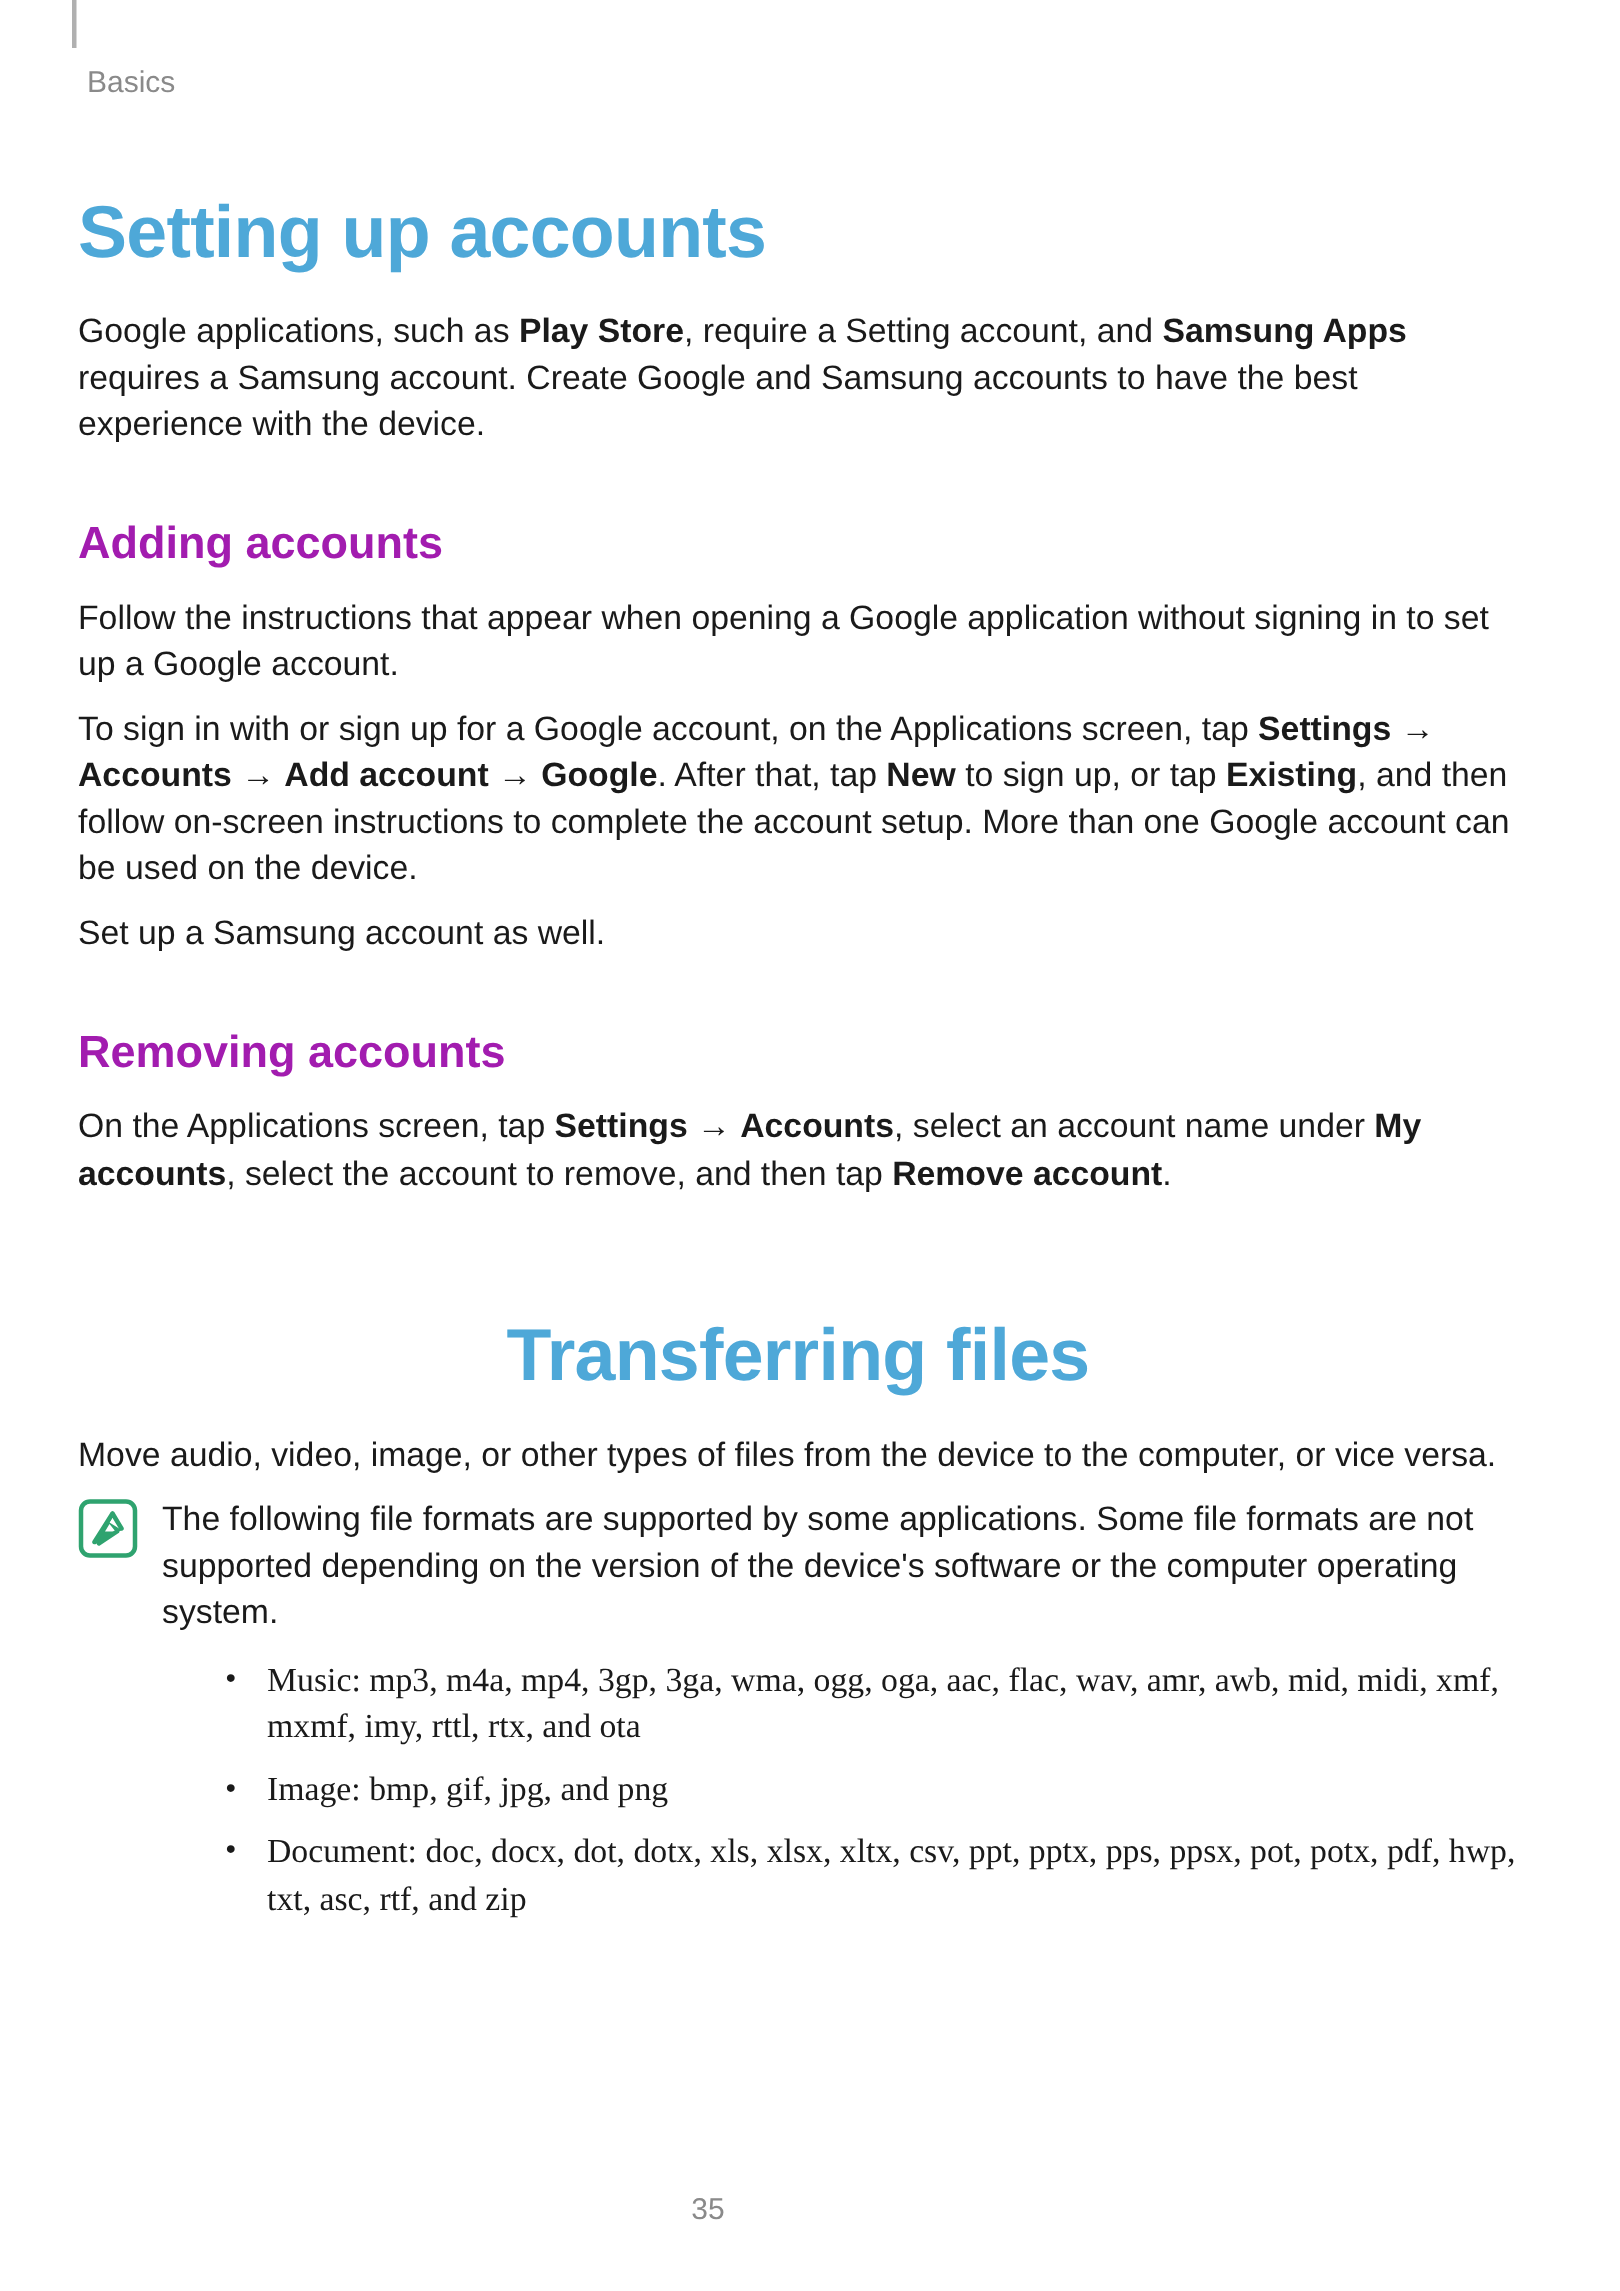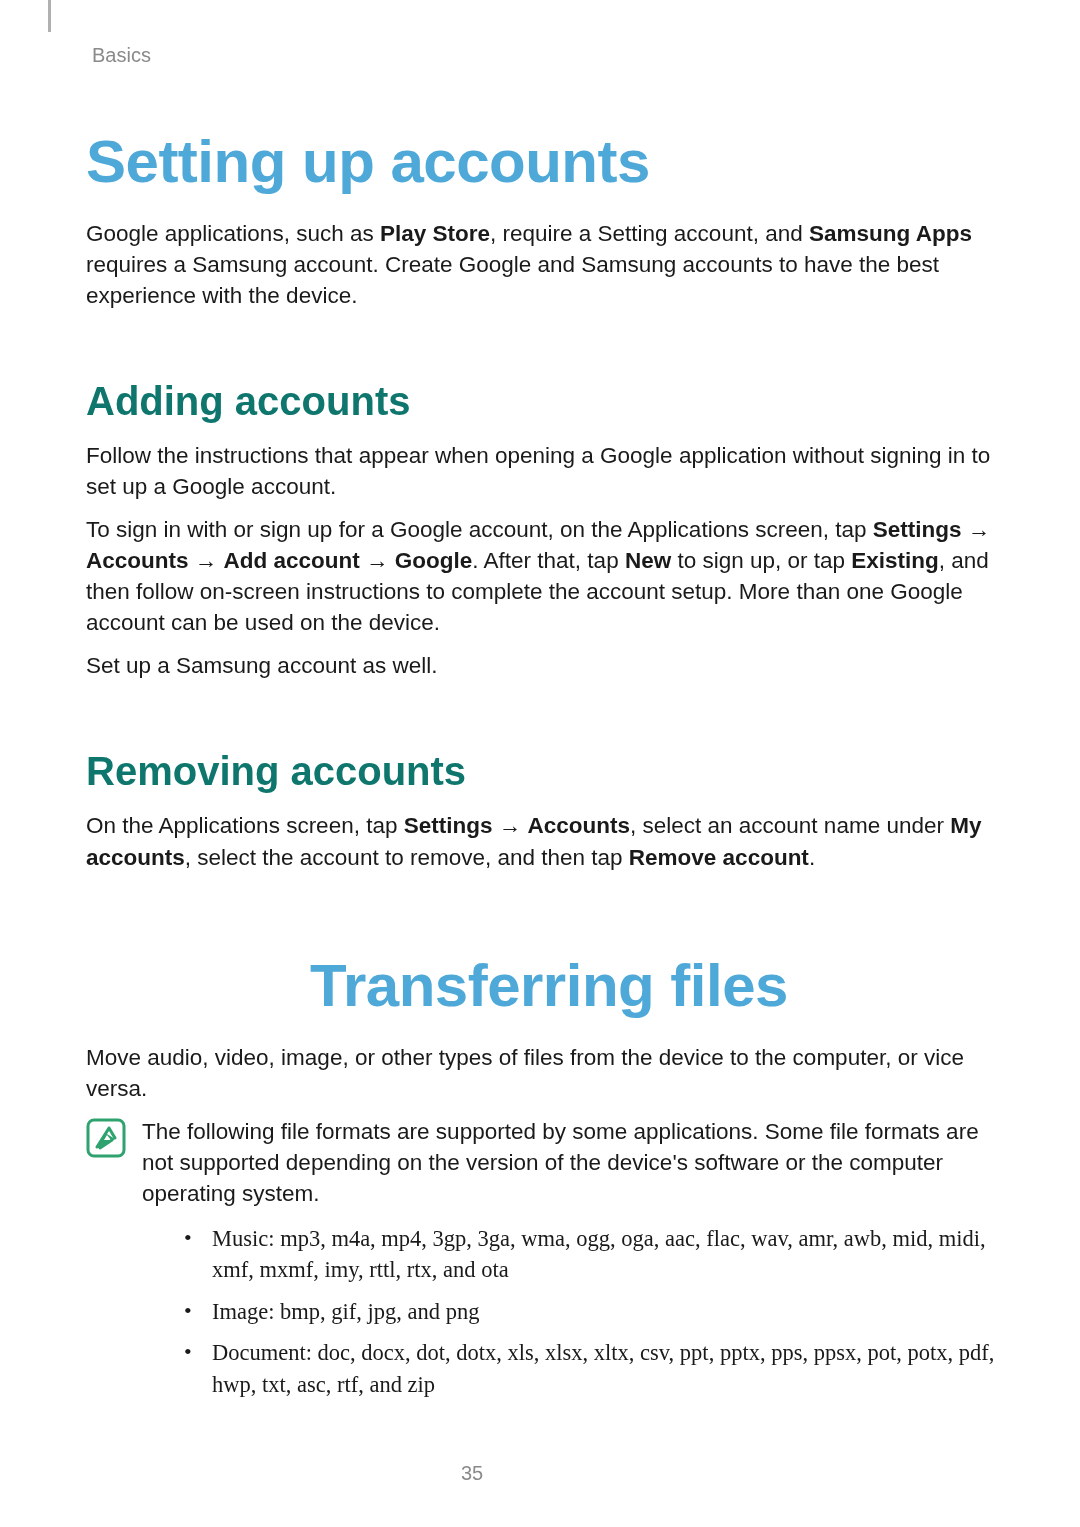--- a/index.html
+++ b/index.html
@@ -5,52 +5,52 @@
   * { box-sizing: border-box; margin: 0; padding: 0; }
   body {
     width: 1080px;
     height: 1527px;
     background: #ffffff;
     font-family: -apple-system, "Segoe UI", "Helvetica Neue", Arial, sans-serif;
     color: #1a1a1a;
     position: relative;
   }
   .page {
-    padding: 40px 68px 40px 86px;
+    padding: 40px 68px 40px 52px;
     position: relative;
   }
   .tab-mark {
     position: absolute;
     left: 48px;
     top: 0;
     width: 3px;
     height: 32px;
     background: #b0b0b0;
   }
   .header-label {
     font-size: 20px;
     color: #8a8a8a;
     margin-left: 6px;
     margin-top: 4px;
     margin-bottom: 60px;
     font-weight: 400;
   }
   h1 {
-    font-size: 60px;
+    font-size: 49px;
     font-weight: 700;
     margin-bottom: 22px;
     letter-spacing: -0.5px;
   }
   h1.blue-1 { color: #4ea8d8; }
   h1.blue-2 { color: #4ea8d8; margin-top: 78px; text-align: center; }
   h2 {
-    font-size: 40px;
+    font-size: 30px;
     font-weight: 700;
-    color: #0f766e;
-    margin-top: 68px;
+    color: #a21caf;
+    margin-top: 48px;
     margin-bottom: 16px;
   }
   p {
     font-size: 22.5px;
     line-height: 1.38;
     color: #1a1a1a;
     margin-bottom: 12px;
     font-weight: 400;
   }
   b { font-weight: 700; }

